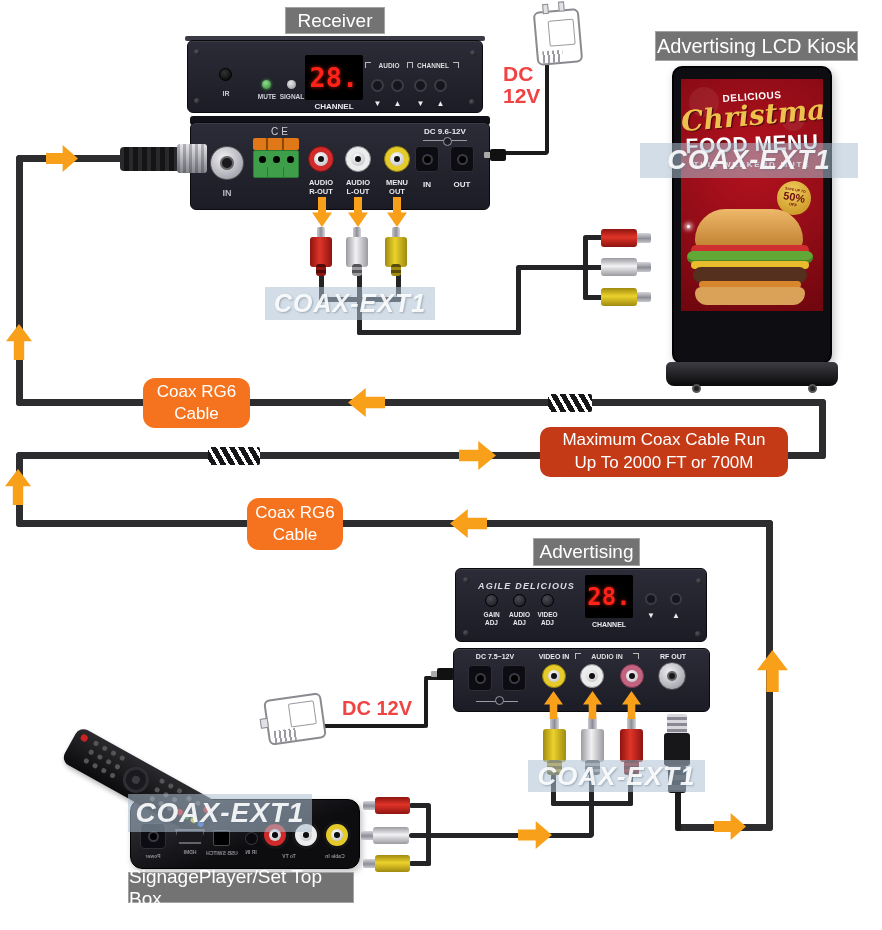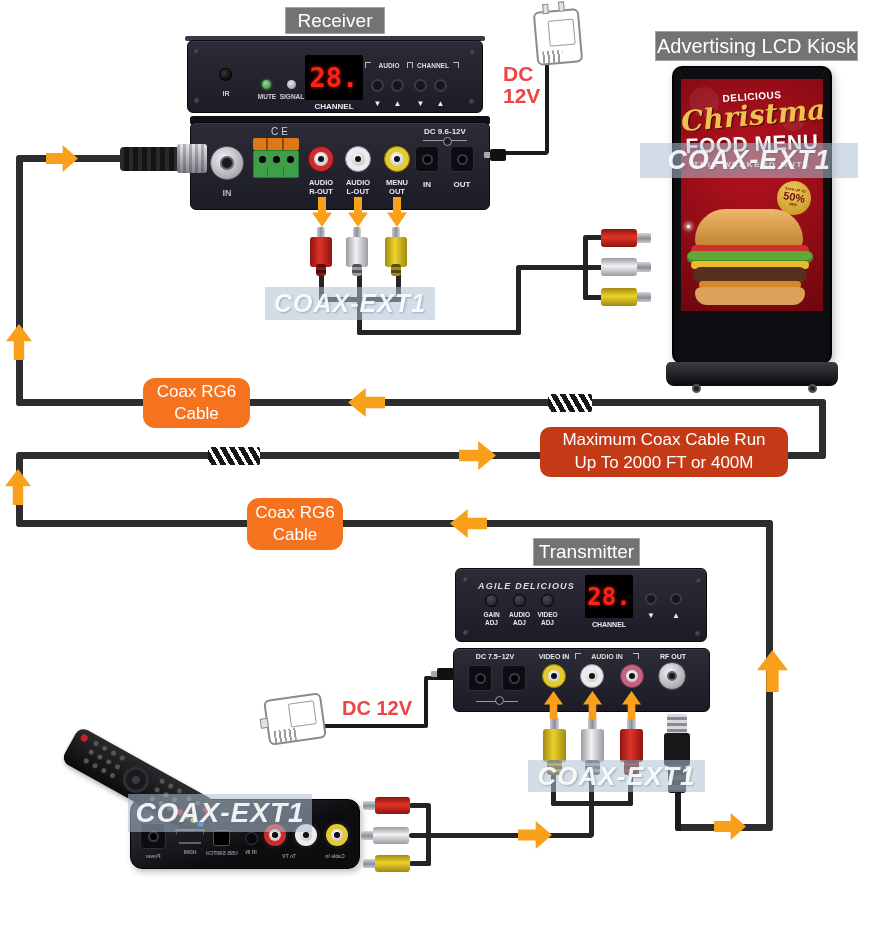--- a/index.html
+++ b/index.html
@@ -105,21 +105,21 @@
   <div class="arrow au" style="left:5px;top:469px;width:26px;height:36px"></div>
   <div class="arrow al" style="left:450px;top:509px;width:37px;height:29px"></div>
   <div class="arrow au" style="left:757px;top:650px;width:31px;height:42px"></div>
   <div class="arrow ar" style="left:714px;top:813px;width:32px;height:27px"></div>
 
   <div class="obox pre" style="left:143px;top:378px;width:107px;height:50px">Coax RG6
 Cable</div>
   <div class="obox pre" style="left:247px;top:498px;width:96px;height:52px">Coax RG6
 Cable</div>
   <div class="rbox pre" style="left:540px;top:427px;width:248px;height:50px">Maximum Coax Cable Run
-Up To 2000 FT or 400M</div>
+Up To 2000 FT or 700M</div>
 
   <div class="bluebox" style="left:285px;top:7px;width:100px;height:27px;font-size:19px">Receiver</div>
 
   <div class="abs" style="left:185px;top:36px;width:300px;height:5px;background:#3a3a46;border-radius:2px;z-index:2"></div>
   <div class="panel" style="left:187px;top:40px;width:296px;height:73px"></div>
   <div class="screw" style="left:194px;top:49px"></div>
   <div class="screw" style="left:470px;top:50px"></div>
   <div class="screw" style="left:194px;top:98px"></div>
   <div class="screw" style="left:469px;top:99px"></div>
   <div class="led" style="left:219px;top:68px;width:13px;height:13px;background:radial-gradient(circle at 40% 35%,#333,#000);border:1px solid #000"></div>
@@ -267,21 +267,21 @@
     <div class="prong" style="left:24px;top:-10px;width:6px;height:10px"></div>
     <div class="ad-win" style="left:12px;top:8px;width:26px;height:26px"></div>
     <div class="ad-grille" style="left:4px;top:38px;width:20px;height:12px"></div>
   </div>
   <div class="dctext pre" style="left:503px;top:63px;width:52px;font-size:21px">DC
 12V</div>
 
   <div class="wm" style="left:640px;top:143px;width:218px;height:35px;font-size:27px">COAX-EXT1</div>
   <div class="wm" style="left:265px;top:287px;width:170px;height:33px;font-size:25px">COAX-EXT1</div>
 
-  <div class="bluebox" style="left:533px;top:538px;width:107px;height:28px;font-size:19px">Transmitter</div>
+  <div class="bluebox" style="left:533px;top:538px;width:107px;height:28px;font-size:19px">Advertising</div>
 
   <div class="panel" style="left:455px;top:568px;width:252px;height:74px"></div>
   <div class="screw" style="left:463px;top:577px"></div>
   <div class="screw" style="left:696px;top:578px"></div>
   <div class="screw" style="left:463px;top:630px"></div>
   <div class="screw" style="left:695px;top:631px"></div>
   <div class="plabel" style="left:478px;top:581px;width:114px;font-size:9px;font-style:italic;letter-spacing:1.2px;color:#dcdce4;text-align:left">AGILE DELICIOUS</div>
   <div class="knob" style="left:485px;top:594px;width:13px;height:13px"></div>
   <div class="knob" style="left:513px;top:594px;width:13px;height:13px"></div>
   <div class="knob" style="left:541px;top:594px;width:13px;height:13px"></div>
@@ -429,20 +429,21 @@
         <div class="hole"></div>
       </div>
     </div>
   <div class="portlabel" style="left:136px;top:853px;width:34px">Power</div>
   <div class="portlabel" style="left:173px;top:849px;width:34px">HDMI</div>
   <div class="portlabel" style="left:205px;top:850px;width:34px">USB SWITCH</div>
   <div class="portlabel" style="left:239px;top:849px;width:24px">IR IN</div>
   <div class="portlabel" style="left:274px;top:853px;width:30px">To TV</div>
   <div class="portlabel" style="left:313px;top:853px;width:44px">Cable In</div>
   <div class="wm" style="left:128px;top:794px;width:184px;height:38px;font-size:28px">COAX-EXT1</div>
+  <div class="bluebox" style="left:128px;top:872px;width:226px;height:31px;font-size:19px">SignagePlayer/Set Top Box</div>
 
   <div class="tiph" style="left:363px;top:801px;width:14px;height:9px"></div>
   <div class="plug p-red-h" style="left:375px;top:797px;width:35px;height:17px"></div>
   <div class="tiph" style="left:361px;top:831px;width:14px;height:9px"></div>
   <div class="plug p-white-h" style="left:373px;top:827px;width:36px;height:17px"></div>
   <div class="tiph" style="left:363px;top:859px;width:14px;height:9px"></div>
   <div class="plug p-yellow-h" style="left:375px;top:855px;width:35px;height:17px"></div>
 
 </div>
 

